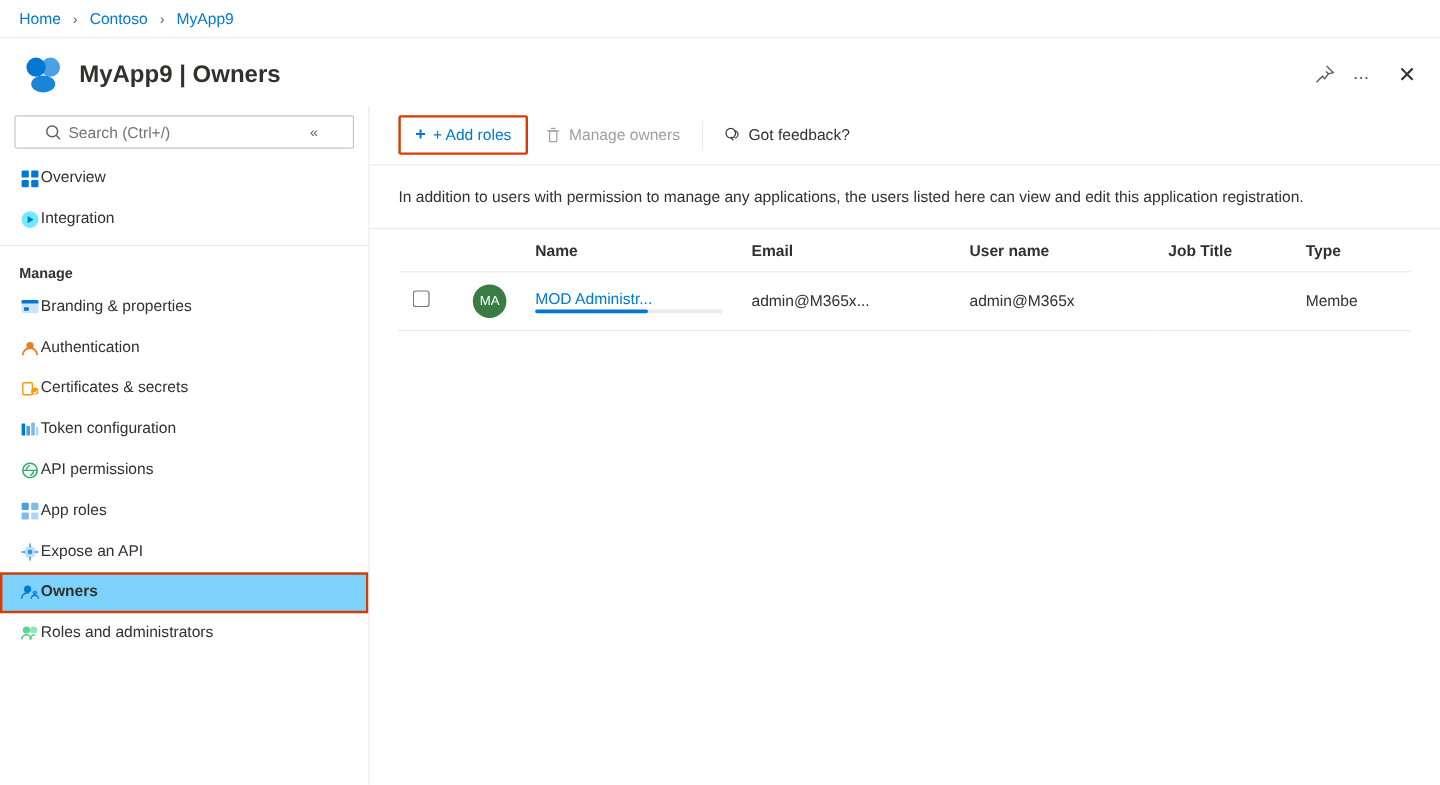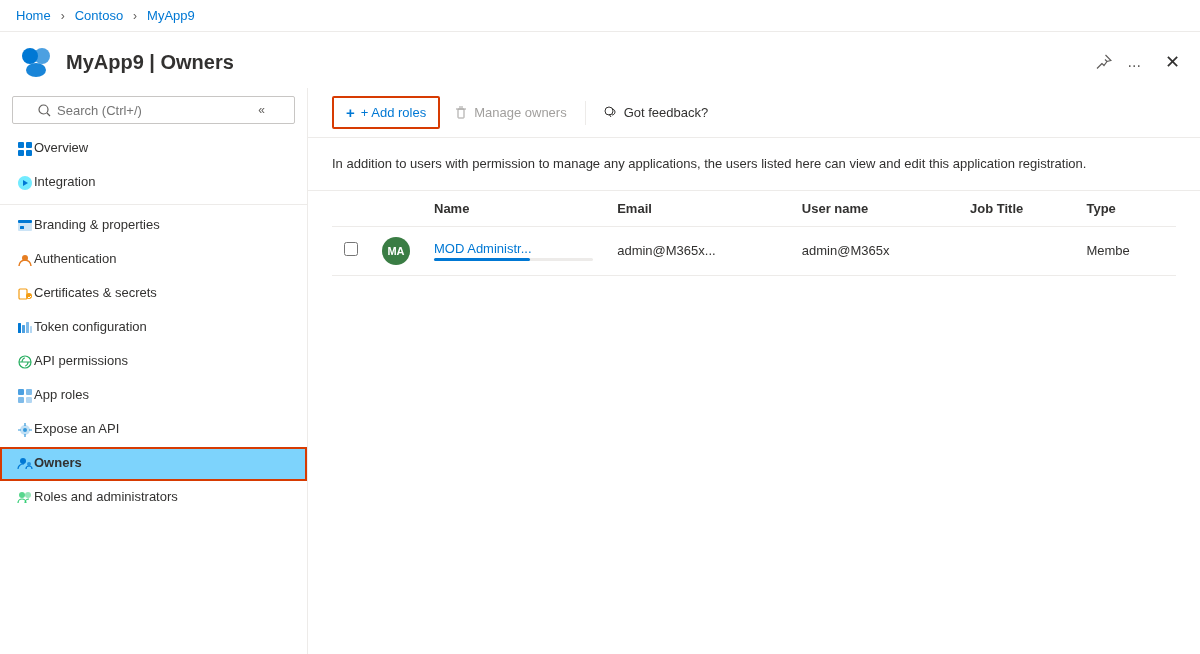--- a/index.html
+++ b/index.html
@@ -56,21 +56,21 @@
 
     
     .table-container { flex: 1; overflow-y: auto; padding: 0 24px; }
     .owners-table { width: 100%; border-collapse: collapse; }
     .owners-table th { text-align: left; padding: 10px 12px; font-size: 13px; font-weight: 600; color: #323130; border-bottom: 1px solid #edebe9; }
     .owners-table td { padding: 10px 12px; font-size: 13px; border-bottom: 1px solid #edebe9; vertical-align: middle; }
     .checkbox-col { width: 32px; }
     .avatar-col { width: 36px; }
 
     .user-checkbox { width: 14px; height: 14px; cursor: pointer; }
-    .user-avatar { width: 28px; height: 28px; border-radius: 50%; background: #3a7d44; color: #fff; display: flex; align-items: center; justify-content: center; font-size: 11px; font-weight: 700; }
+    .user-avatar { width: 28px; height: 28px; border-radius: 50%; background: #3a7d44; color: #fff; display: flex; align-items: center; justify-content: center; font-size: 11px; font-weight: 400; margin-left: 12px; }
     .user-name-link { color: #0078d4; text-decoration: none; }
     .progress-bar { height: 3px; background: #edebe9; border-radius: 2px; margin-top: 2px; }
     .progress-fill { height: 3px; background: #0078d4; border-radius: 2px; width: 60%; }
 
     
     svg { display: block; }
   </style>
 </head>
 <body>
 
@@ -139,20 +139,21 @@
             <path d="M8 1C4.13 1 1 4.13 1 8s3.13 7 7 7 7-3.13 7-7-3.13-7-7-7z" fill="#50e6ff" opacity="0.8"></path>
             <path d="M6 5l5 3-5 3V5z" fill="#0078d4"></path>
           </svg>
         </span>
         <span>Integration</span>
       </div>
 
 
       <hr class="nav-divider">
 
+      <div class="nav-section-label">Manage</div>
 
       <div class="nav-item">
         <span class="nav-icon">
           <svg width="16" height="16" viewBox="0 0 16 16" fill="none" xmlns="http://www.w3.org/2000/svg">
             <rect x="1" y="2" width="14" height="11" rx="1" fill="#0078d4" opacity="0.2"></rect>
             <rect x="1" y="2" width="14" height="3" rx="1" fill="#0078d4"></rect>
             <rect x="3" y="8" width="4" height="3" rx="0.5" fill="#0078d4"></rect>
           </svg>
         </span>
         <span>Branding &amp; properties</span>

